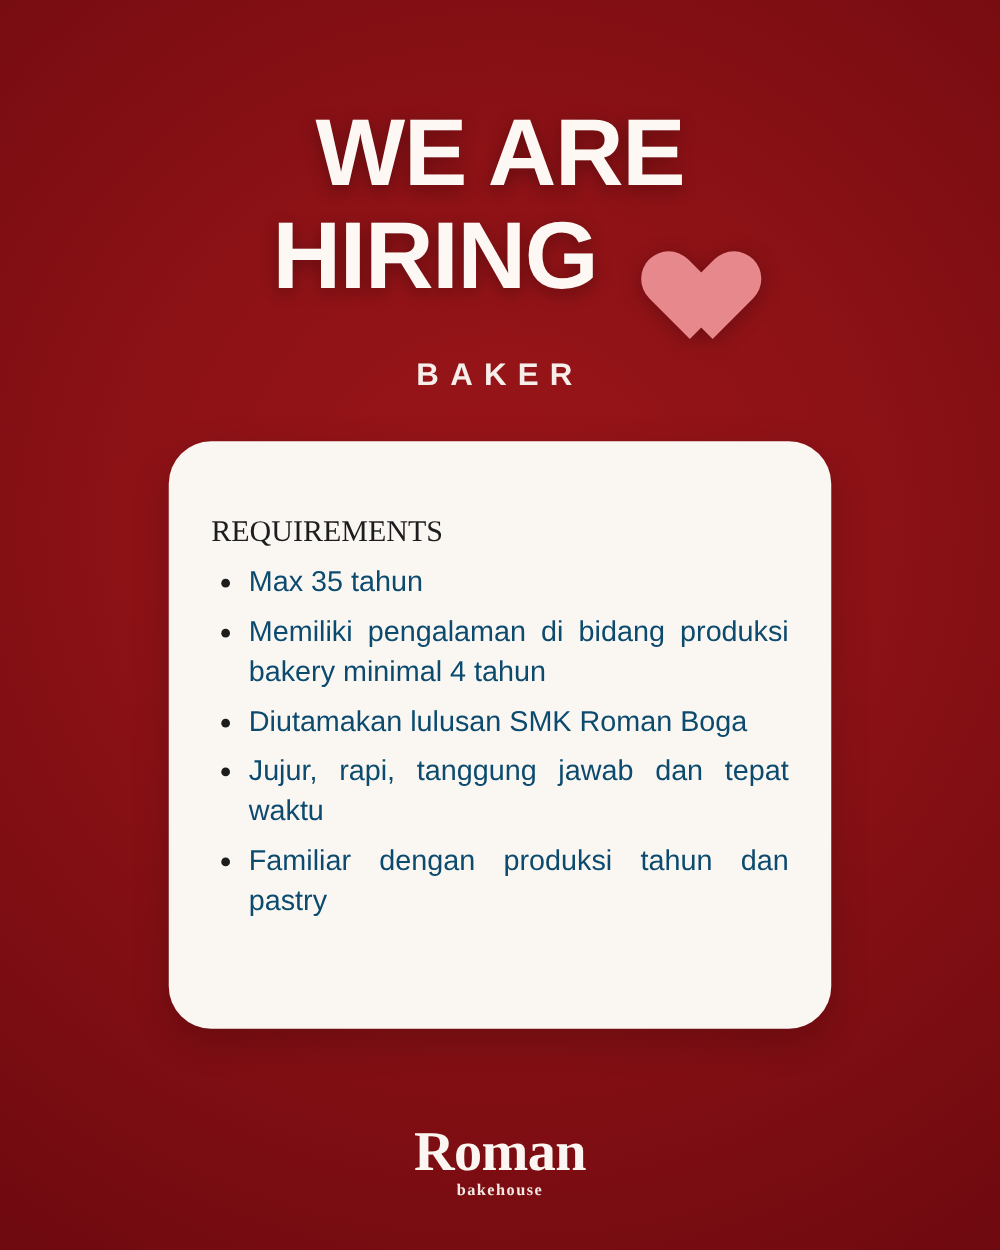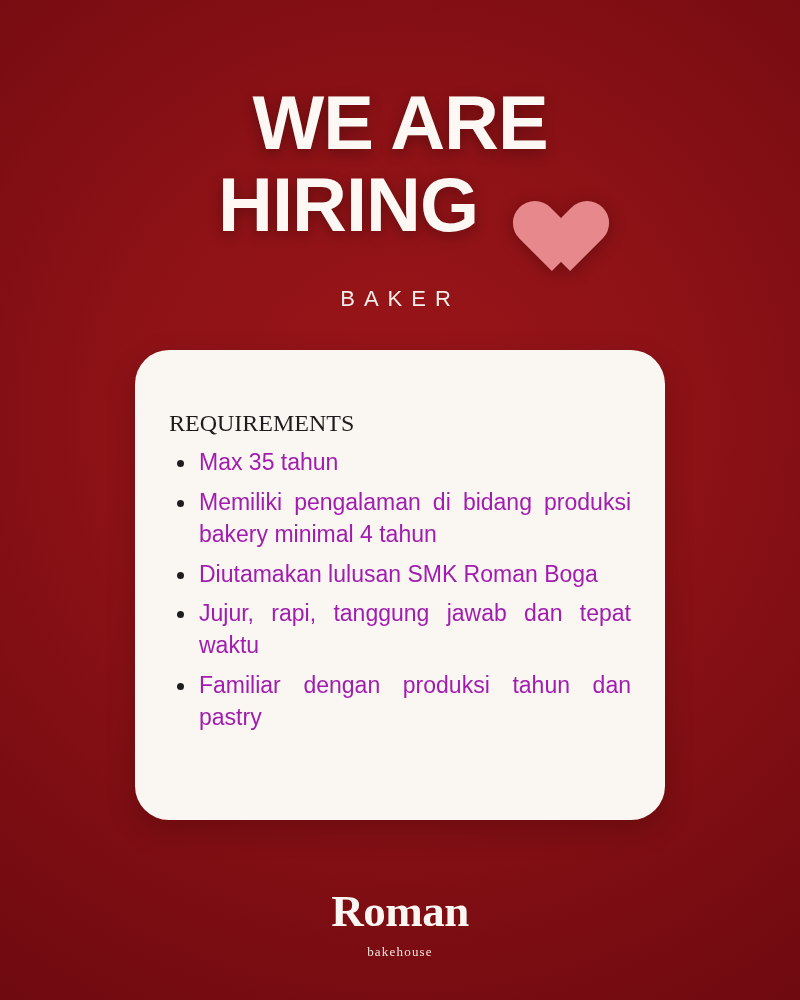--- a/index.html
+++ b/index.html
@@ -68,24 +68,24 @@
     transform: rotate(45deg);
     transform-origin: 0 100%;
   }
   .heart::after {
     left: 43px;
     transform: rotate(-45deg);
     transform-origin: 100% 100%;
   }
   .subtitle {
     margin-top: 36px;
-    font-size: 22px;
+    font-size: 25px;
     letter-spacing: 9px;
     color: #f6eeea;
-    font-weight: 400;
+    font-weight: 700;
     text-align: center;
   }
   .card {
     margin-top: 38px;
     width: 530px;
     background: #faf7f3;
     border-radius: 34px;
     box-shadow: 0 10px 30px rgba(0,0,0,0.18);
     padding: 60px 34px 60px 30px;
     box-sizing: border-box;
@@ -102,21 +102,21 @@
     margin: 0;
     padding: 0;
     list-style: none;
   }
   .req-list li {
     position: relative;
     padding-left: 34px;
     margin-bottom: 8px;
     font-size: 23px;
     line-height: 1.38;
-    color: #a21caf;
+    color: #0c4a6e;
     text-align: justify;
     text-justify: inter-word;
   }
   .req-list li::before {
     content: "";
     position: absolute;
     left: 12px;
     top: 13px;
     width: 7px;
     height: 7px;
@@ -136,21 +136,22 @@
     font-size: 45px;
     color: #fbf6f2;
     letter-spacing: -0.5px;
     line-height: 1;
   }
   .brand-sub {
     font-family: "Liberation Serif", serif;
     font-size: 13px;
     color: #f3e9e4;
     letter-spacing: 1.2px;
-    margin-top: 10px;
+    margin-top: 0;
+    font-weight: bold;
   }
 </style>
 </head>
 <body>
 
 <div class="poster">
 
   <div class="headline-block">
     <div class="headline-line">WE ARE</div>
     <div class="headline-row">

